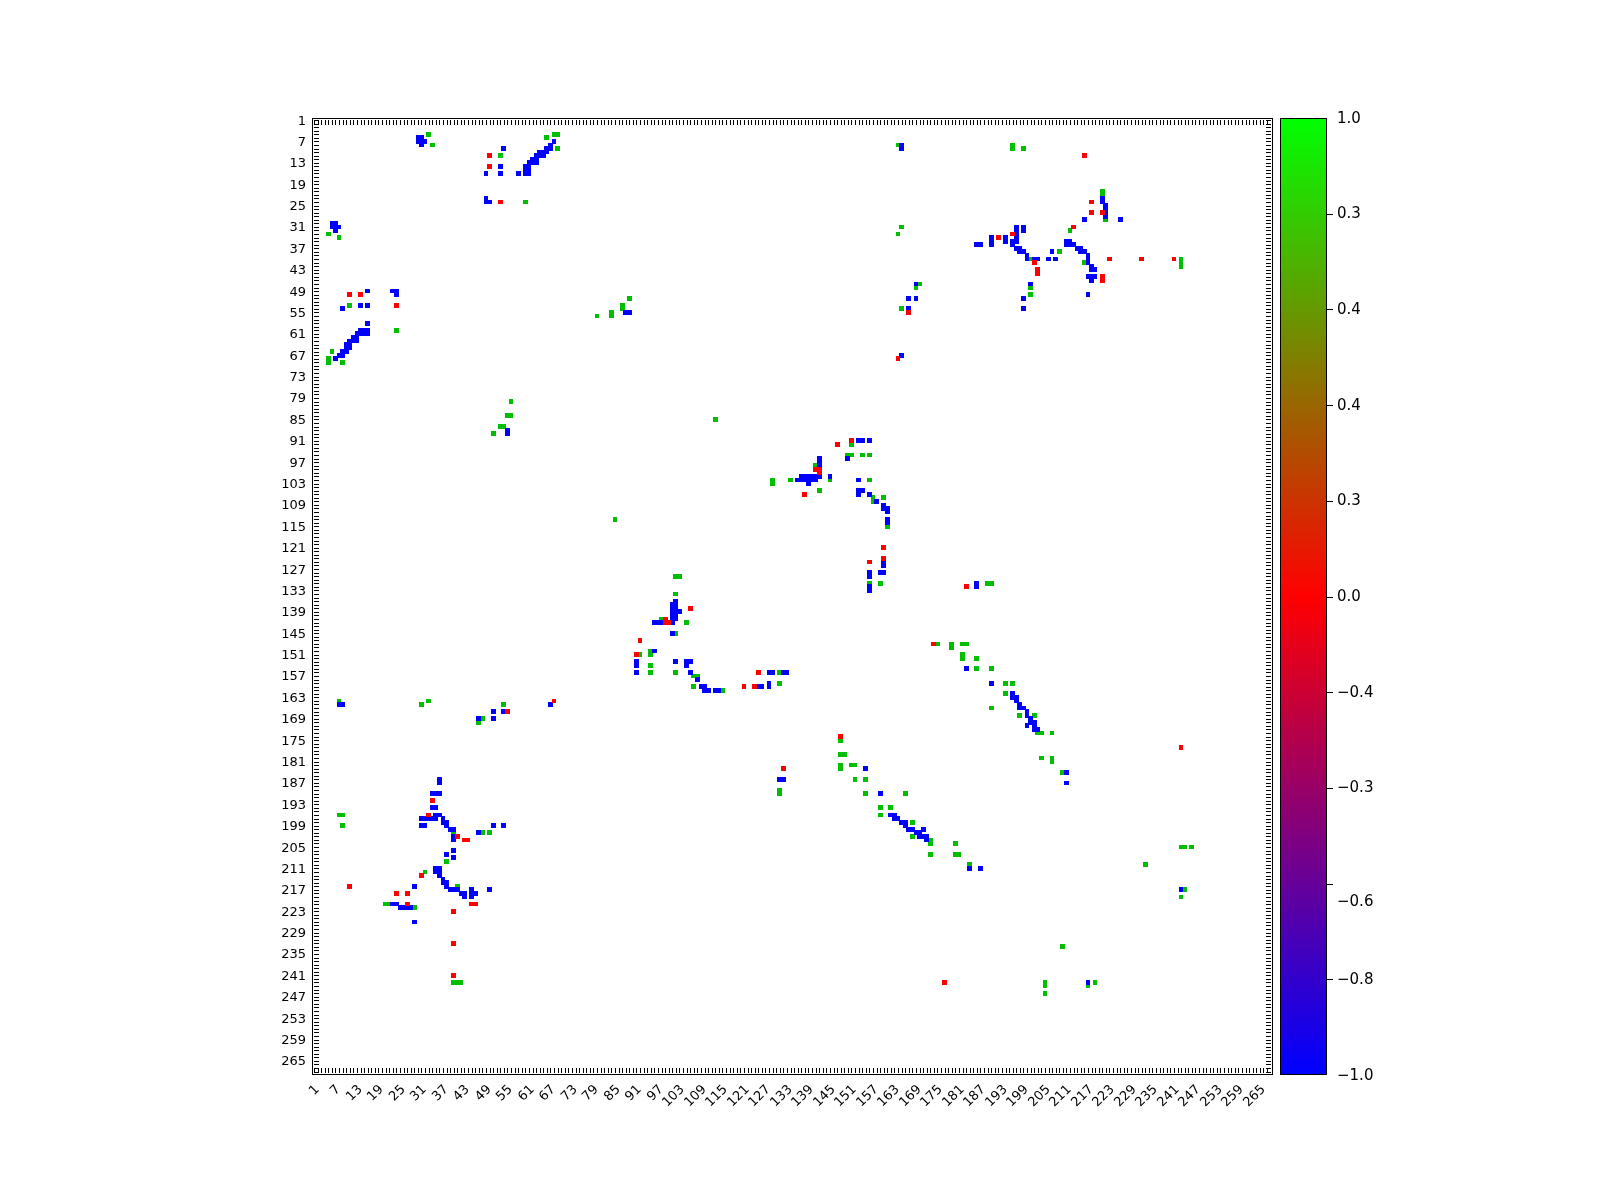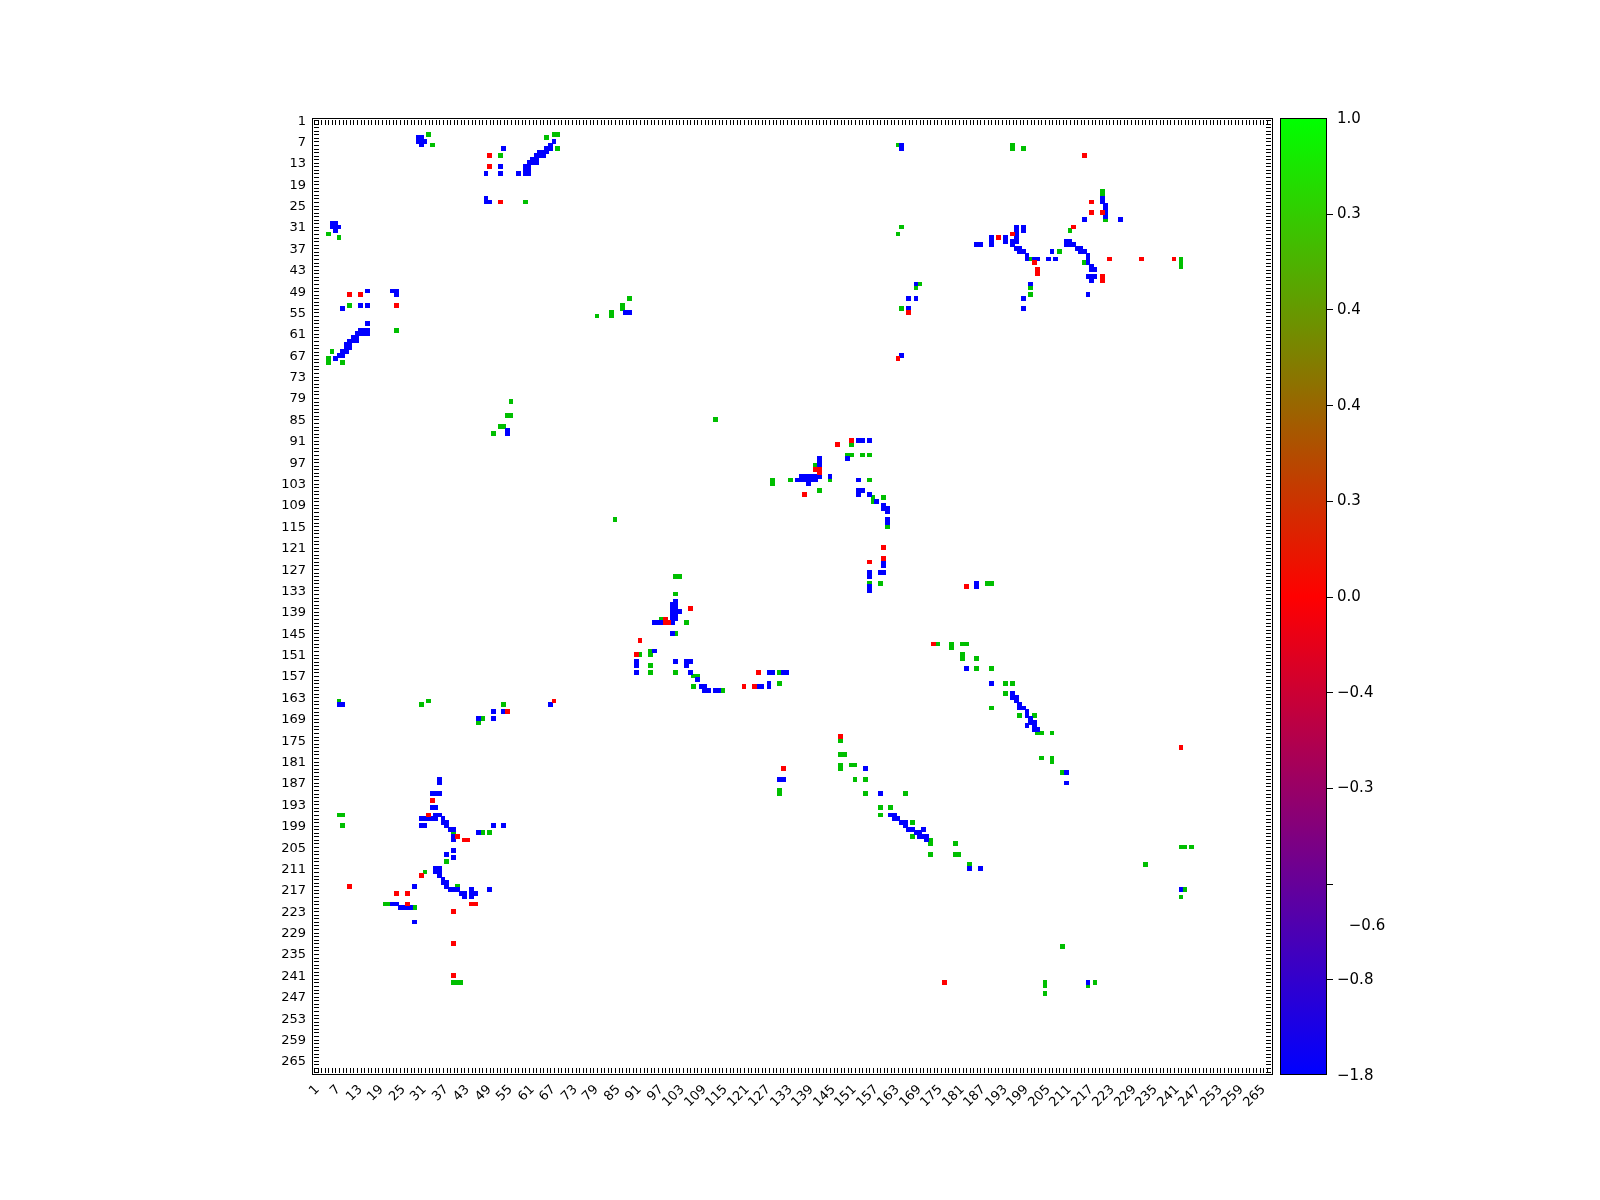--- a/index.html
+++ b/index.html
@@ -712,19 +712,19 @@
       <div class="cblab" style="top: 397.6px;">0.4</div>
       <div class="cbtick" style="top: 405.1px;"></div>
       <div class="cblab" style="top: 493.3px;">0.3</div>
       <div class="cbtick" style="top: 500.8px;"></div>
       <div class="cblab" style="top: 589px;">0.0</div>
       <div class="cbtick" style="top: 596.5px;"></div>
       <div class="cblab" style="top: 684.7px;">−0.4</div>
       <div class="cbtick" style="top: 692.2px;"></div>
       <div class="cblab" style="top: 780.4px;">−0.3</div>
       <div class="cbtick" style="top: 787.9px;"></div>
-      <div class="cblab" style="top: 918px; text-align: center;">−0.6</div>
+      <div class="cblab" style="top: 894px;">−0.6</div>
       <div class="cbtick" style="top: 883.6px;"></div>
       <div class="cblab" style="top: 971.8px;">−0.8</div>
       <div class="cbtick" style="top: 979.3px;"></div>
-      <div class="cblab" style="top: 1067.5px;">−1.8</div>
+      <div class="cblab" style="top: 1067.5px;">−1.0</div>
     </div>
 </div>
 
 </body></html>

